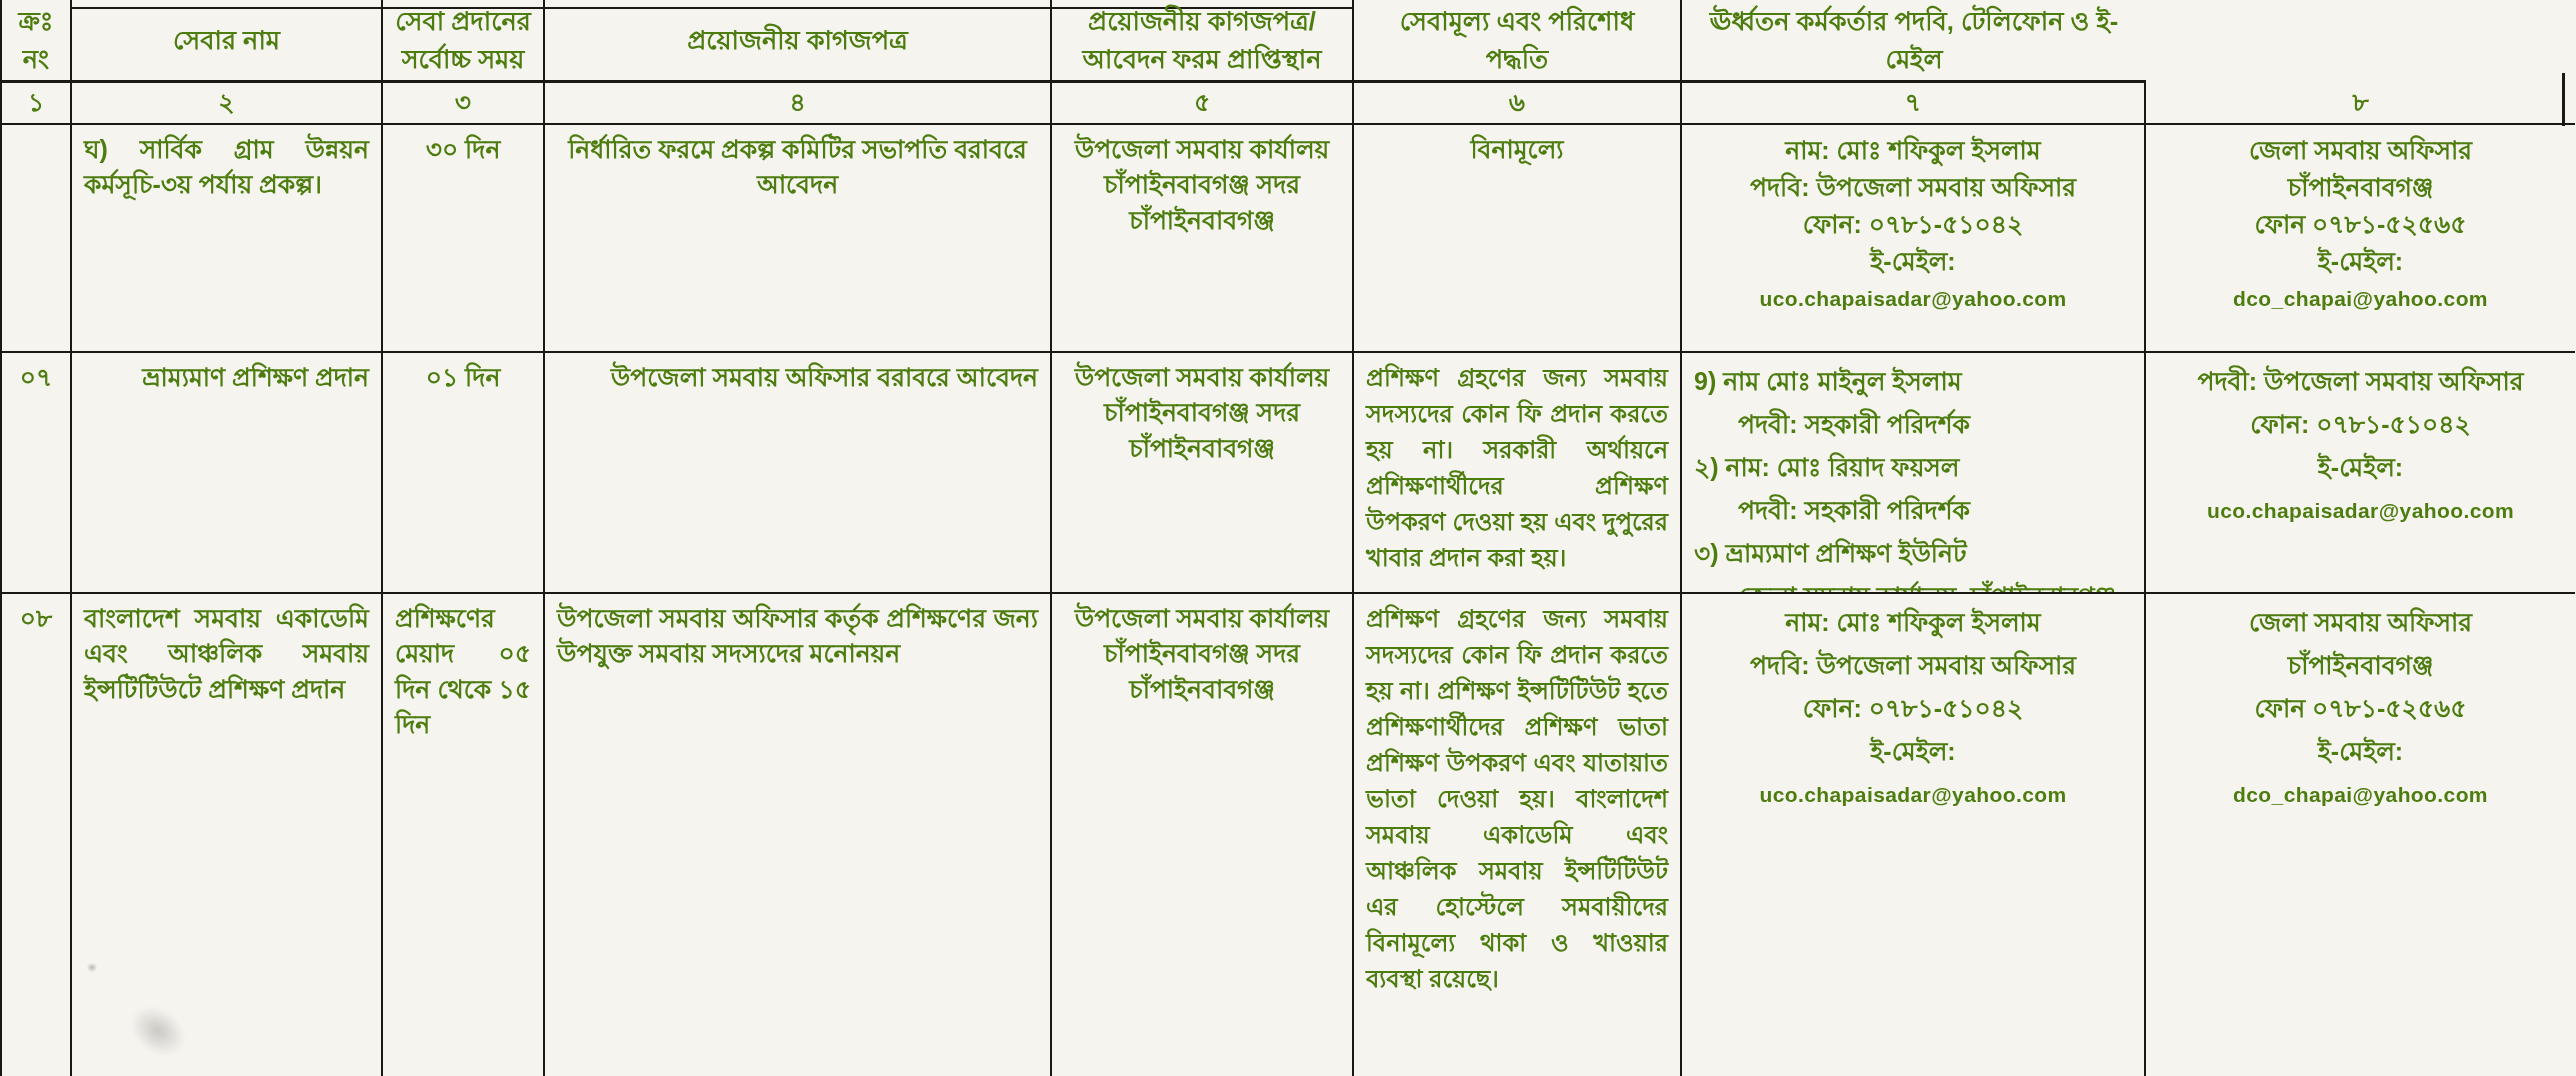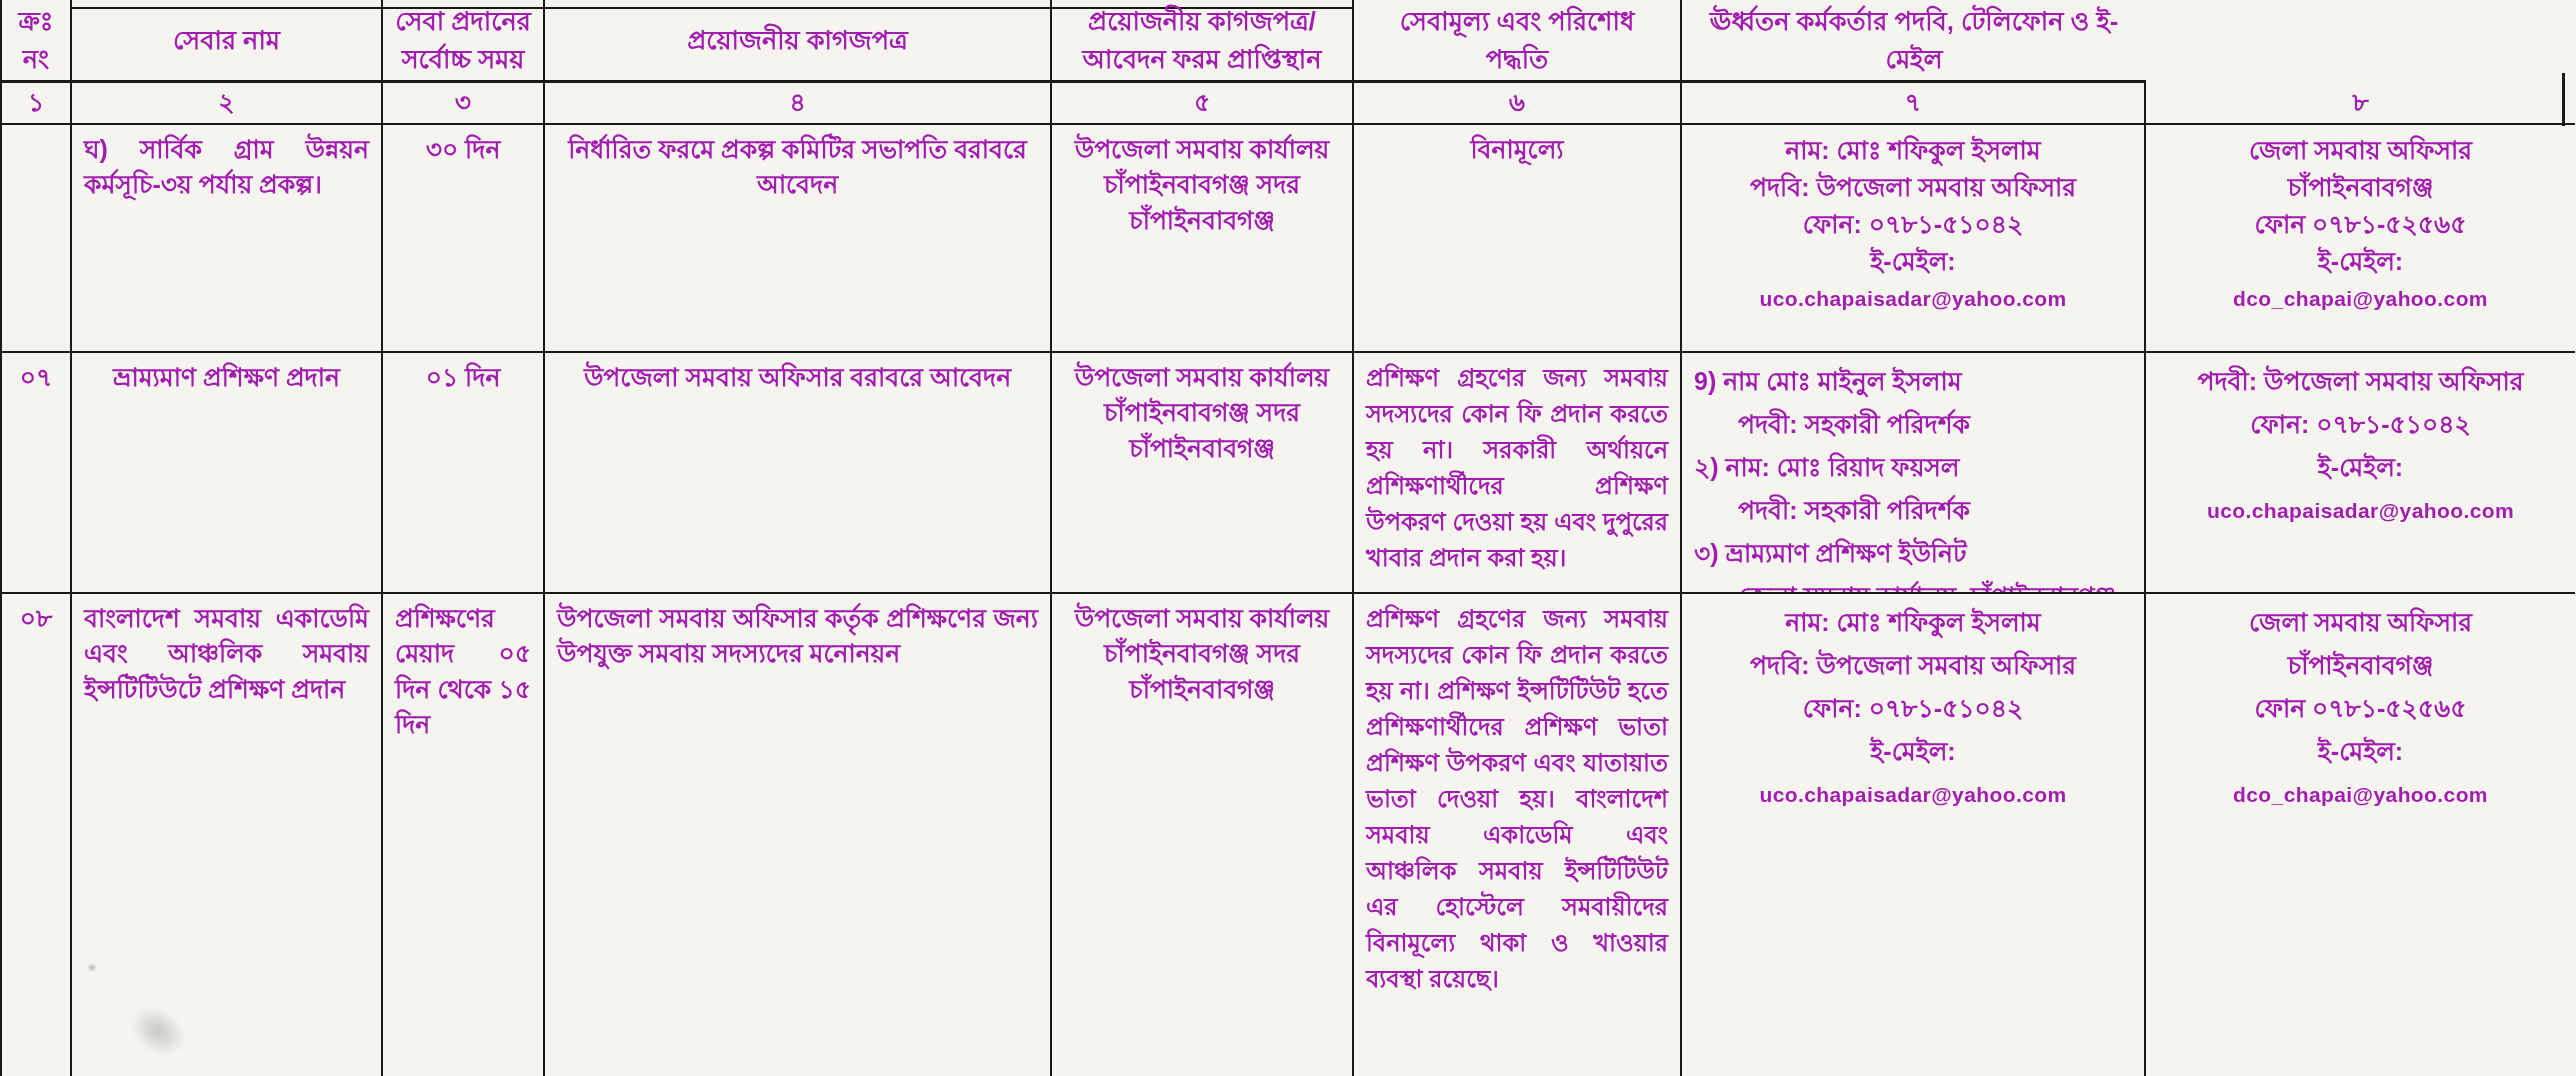--- a/index.html
+++ b/index.html
@@ -2,21 +2,21 @@
 <html lang="bn" style="font-size:13.6px"><head>
 <meta charset="utf-8">
 <style>
   html,body{margin:0;padding:0;}
   .page{
     position:relative;
     width:2576px;height:1077px;
     background:#f5f4ef;
     overflow:hidden;
     font-family:"Liberation Sans", sans-serif;
-    color:#a21caf;
+    color:#4d7c0f;
   }
   .scan-table{
     position:absolute;left:0;top:0;width:2576px;
   }
   .row{
     display:grid;
     grid-template-columns:72px 311px 162px 507px 302px 328px 464px 429px;
   }
   .row-header{height:83px;}
   .row-num{height:42px;}
@@ -40,21 +40,21 @@
     display:flex;align-items:center;justify-content:center;
     text-align:center;font-size:25.6px;line-height:1.5;
     border-bottom-width:3.4px;
   }
   .row-num .cell{
     display:flex;align-items:center;justify-content:center;
     text-align:center;font-size:25px;padding:1.7px;
   }
   .t-center{text-align:center;}
   .t-justify{text-align:justify;}
-  .t-left{text-align:center;}
+  .t-left{text-align:right;}
   .para{line-height:36px;font-size:24px;}
   .contact{display:flex;flex-direction:column;align-items:stretch;text-align:center;}
   .contact .ln{line-height:43px;}
   .row-a .contact .ln{line-height:37px;}
   .email{
     font-family:Liberation Sans, sans-serif;
     font-size:21px;
     font-weight:700;
     letter-spacing:0.4px;
     white-space:nowrap;

